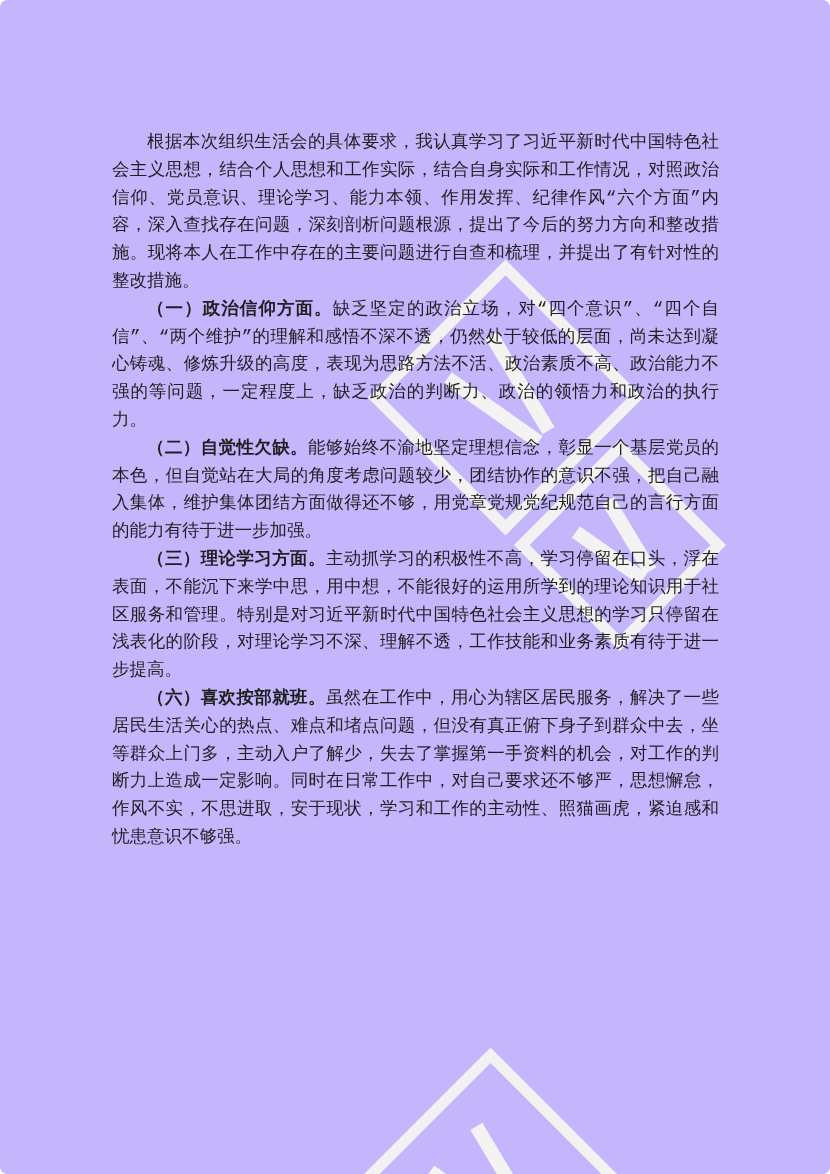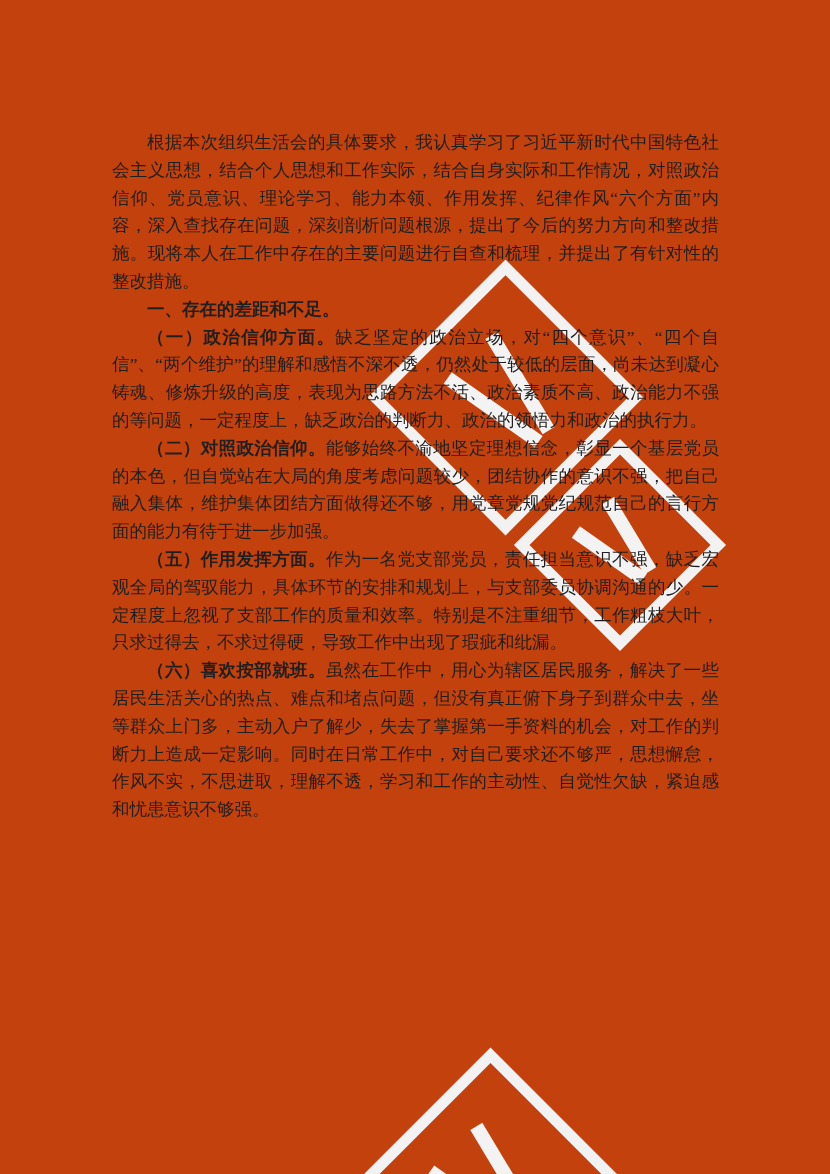--- a/index.html
+++ b/index.html
@@ -4,23 +4,24 @@
 <style>
   html, body {
     margin: 0;
     padding: 0;
     background: #ffffff;
   }
   .page {
     position: relative;
     width: 830px;
     height: 1174px;
-    background: #c2410c;
+    background: #c4b5fd;
     overflow: hidden;
-    font-family: Liberation Serif, serif;
+    font-family: Liberation Mono, monospace;
+    border-radius: 7px;
   }
   .doc {
     position: absolute;
     left: 112px;
     top: 129px;
     width: 607px;
     font-size: 17.5px;
     line-height: 27.8px;
     color: #1f1f1f;
     text-align: justify;
@@ -74,27 +75,26 @@
       <div class="diamond"></div>
     </div>
   <div class="wm wm3">
       <div class="diamond"></div>
     </div>
 
   <div class="doc">
 
     <p class="para"><span>根据本次组织生活会的具体要求，我认真学习了习近平新时代中国特色社会主义思想，结合个人思想和工作实际，结合自身实际和工作情况，对照政治信仰、党员意识、理论学习、能力本领、作用发挥、纪律作风“六个方面”内容，深入查找存在问题，深刻剖析问题根源，提出了今后的努力方向和整改措施。现将本人在工作中存在的主要问题进行自查和梳理，并提出了有针对性的整改措施。</span></p>
 
-    <p class="para"><span class="bold">一、存在的差距和不足。</span></p>
 
     <p class="para"><span class="bold">（一）政治信仰方面。</span><span>缺乏坚定的政治立场，对“四个意识”、“四个自信”、“两个维护”的理解和感悟不深不透，仍然处于较低的层面，尚未达到凝心铸魂、修炼升级的高度，表现为思路方法不活、政治素质不高、政治能力不强的等问题，一定程度上，缺乏政治的判断力、政治的领悟力和政治的执行力。</span></p>
 
-    <p class="para"><span class="bold">（二）对照政治信仰。</span><span>能够始终不渝地坚定理想信念，彰显一个基层党员的本色，但自觉站在大局的角度考虑问题较少，团结协作的意识不强，把自己融入集体，维护集体团结方面做得还不够，用党章党规党纪规范自己的言行方面的能力有待于进一步加强。</span></p>
+    <p class="para"><span class="bold">（二）自觉性欠缺。</span><span>能够始终不渝地坚定理想信念，彰显一个基层党员的本色，但自觉站在大局的角度考虑问题较少，团结协作的意识不强，把自己融入集体，维护集体团结方面做得还不够，用党章党规党纪规范自己的言行方面的能力有待于进一步加强。</span></p>
+
+    <p class="para"><span class="bold">（三）理论学习方面。</span><span>主动抓学习的积极性不高，学习停留在口头，浮在表面，不能沉下来学中思，用中想，不能很好的运用所学到的理论知识用于社区服务和管理。特别是对习近平新时代中国特色社会主义思想的学习只停留在浅表化的阶段，对理论学习不深、理解不透，工作技能和业务素质有待于进一步提高。</span></p>
 
 
 
-    <p class="para"><span class="bold">（五）作用发挥方面。</span><span>作为一名党支部党员，责任担当意识不强，缺乏宏观全局的驾驭能力，具体环节的安排和规划上，与支部委员协调沟通的少。一定程度上忽视了支部工作的质量和效率。特别是不注重细节，工作粗枝大叶，只求过得去，不求过得硬，导致工作中出现了瑕疵和纰漏。</span></p>
-
-    <p class="para"><span class="bold">（六）喜欢按部就班。</span><span>虽然在工作中，用心为辖区居民服务，解决了一些居民生活关心的热点、难点和堵点问题，但没有真正俯下身子到群众中去，坐等群众上门多，主动入户了解少，失去了掌握第一手资料的机会，对工作的判断力上造成一定影响。同时在日常工作中，对自己要求还不够严，思想懈怠，作风不实，不思进取，理解不透，学习和工作的主动性、自觉性欠缺，紧迫感和忧患意识不够强。</span></p>
+    <p class="para"><span class="bold">（六）喜欢按部就班。</span><span>虽然在工作中，用心为辖区居民服务，解决了一些居民生活关心的热点、难点和堵点问题，但没有真正俯下身子到群众中去，坐等群众上门多，主动入户了解少，失去了掌握第一手资料的机会，对工作的判断力上造成一定影响。同时在日常工作中，对自己要求还不够严，思想懈怠，作风不实，不思进取，安于现状，学习和工作的主动性、照猫画虎，紧迫感和忧患意识不够强。</span></p>
 
 
   </div>
 </div>
 
 </body></html>

